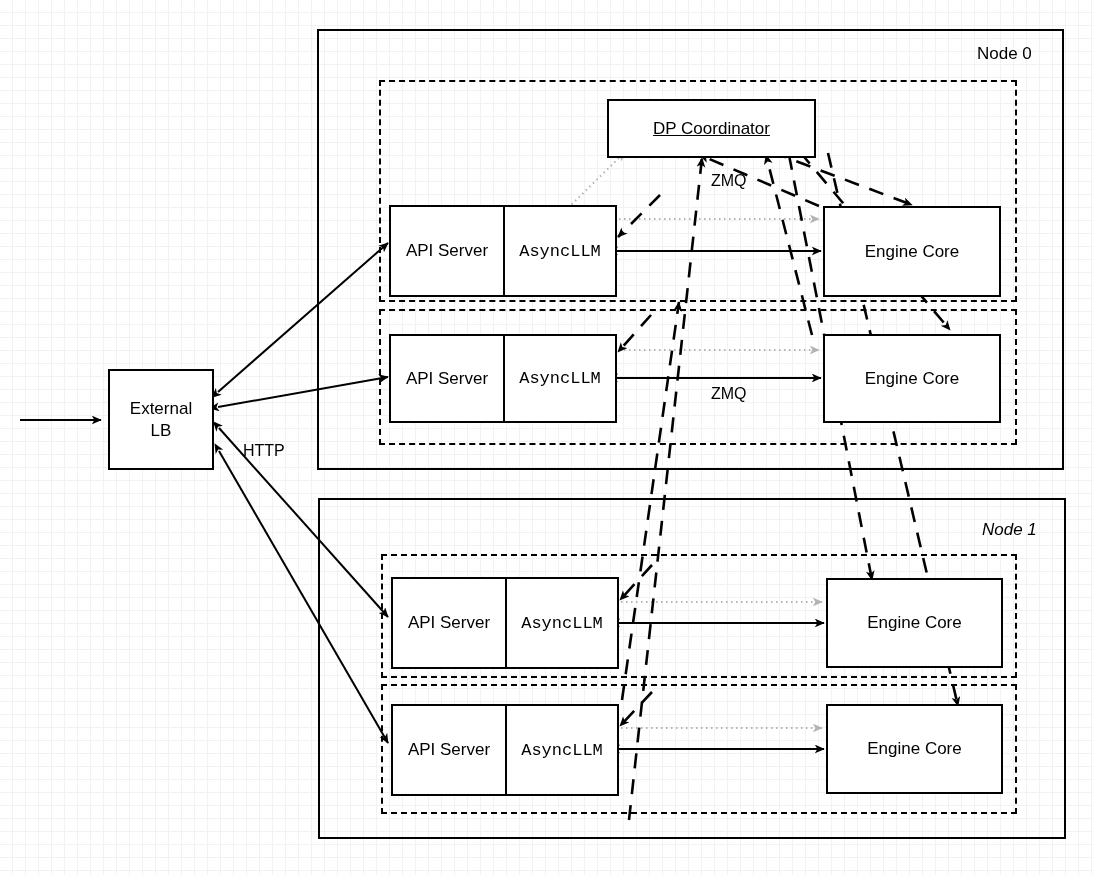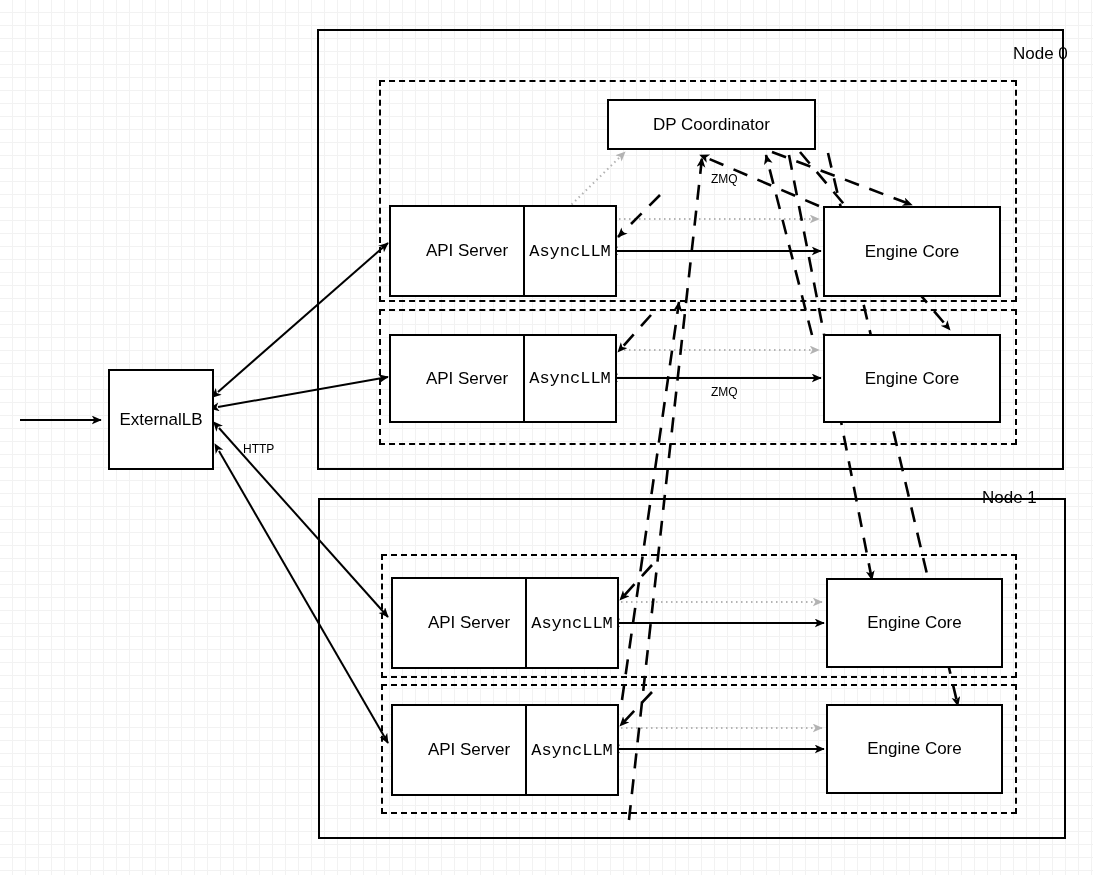--- a/index.html
+++ b/index.html
@@ -74,29 +74,28 @@
     align-items: center;
     justify-content: center;
     font-size: 17px;
     color: #000000;
     box-sizing: border-box;
     white-space: nowrap;
   }
   .split-cell.left {
     flex: 0 0 114px;
     border-right: 2px solid #000000;
-    margin-left: 20px;
   }
   .split-cell.right {
     flex: 1 1 auto;
     font-family: Liberation Mono, monospace;
   }
   .edge-label {
     position: absolute;
-    font-size: 12px;
+    font-size: 16px;
     color: #000000;
     background: transparent;
     white-space: nowrap;
   }
 </style>
 </head>
 <body>
 
 <div id="canvas">
 
@@ -193,27 +192,27 @@
     </g>
     <g>
       <line x1="652" y1="565" x2="620" y2="600" stroke="#000000" stroke-width="2.6" stroke-dasharray="15 11" marker-end="url(#arrowBlack)"></line>
     </g>
     <g>
       <line x1="652" y1="692" x2="620" y2="726" stroke="#000000" stroke-width="2.6" stroke-dasharray="15 11" marker-end="url(#arrowBlack)"></line>
     </g>
   </svg>
 
   <div class="node-frame" style="left:317px; top:29px; width:743px; height:437px;"></div>
-  <div class="node-label" style="left:977px; top:44px;margin-left:36px;">Node 0</div>
+  <div class="node-label" style="left:977px; top:44px;">Node 0</div>
 
   <div class="dash-group" style="left:379px; top:80px; width:634px; height:218px;"></div>
 
   <div class="dash-group" style="left:379px; top:309px; width:634px; height:132px;"></div>
 
-  <div class="box" style="left:607px; top:99px; width:209px; height:51px;">
+  <div class="box" style="left:607px; top:99px; width:209px; height:59px;text-decoration:underline;">
     <span>DP Coordinator</span>
   </div>
 
   <div class="split-box" style="left:389px; top:205px; width:228px; height:92px;">
     <div class="split-cell left">
       <span>API Server</span>
     </div>
     <div class="split-cell right">
       <span>AsyncLLM</span>
     </div>
@@ -230,21 +229,21 @@
     <div class="split-cell right">
       <span>AsyncLLM</span>
     </div>
   </div>
 
   <div class="box" style="left:823px; top:334px; width:178px; height:89px;">
     <span>Engine Core</span>
   </div>
 
   <div class="node-frame" style="left:318px; top:498px; width:744px; height:337px;"></div>
-  <div class="node-label" style="left:982px; top:488px;">Node 1</div>
+  <div class="node-label" style="left:982px; top:520px;font-style:italic;">Node 1</div>
 
   <div class="dash-group" style="left:381px; top:554px; width:632px; height:120px;"></div>
 
   <div class="dash-group" style="left:381px; top:684px; width:632px; height:126px;"></div>
 
   <div class="split-box" style="left:391px; top:577px; width:228px; height:92px;">
     <div class="split-cell left">
       <span>API Server</span>
     </div>
     <div class="split-cell right">
@@ -262,21 +261,21 @@
     </div>
     <div class="split-cell right">
       <span>AsyncLLM</span>
     </div>
   </div>
 
   <div class="box" style="left:826px; top:704px; width:177px; height:90px;">
     <span>Engine Core</span>
   </div>
 
-  <div class="box" style="left:108px; top:369px; width:106px; height:101px; flex-direction:row;">
+  <div class="box" style="left:108px; top:369px; width:106px; height:101px; flex-direction:column;">
     <span>External</span>
     <span>LB</span>
   </div>
 
   <div class="edge-label" style="left:243px; top:442px;">HTTP</div>
   <div class="edge-label" style="left:711px; top:172px;">ZMQ</div>
   <div class="edge-label" style="left:711px; top:385px;">ZMQ</div>
 
 </div>
 

